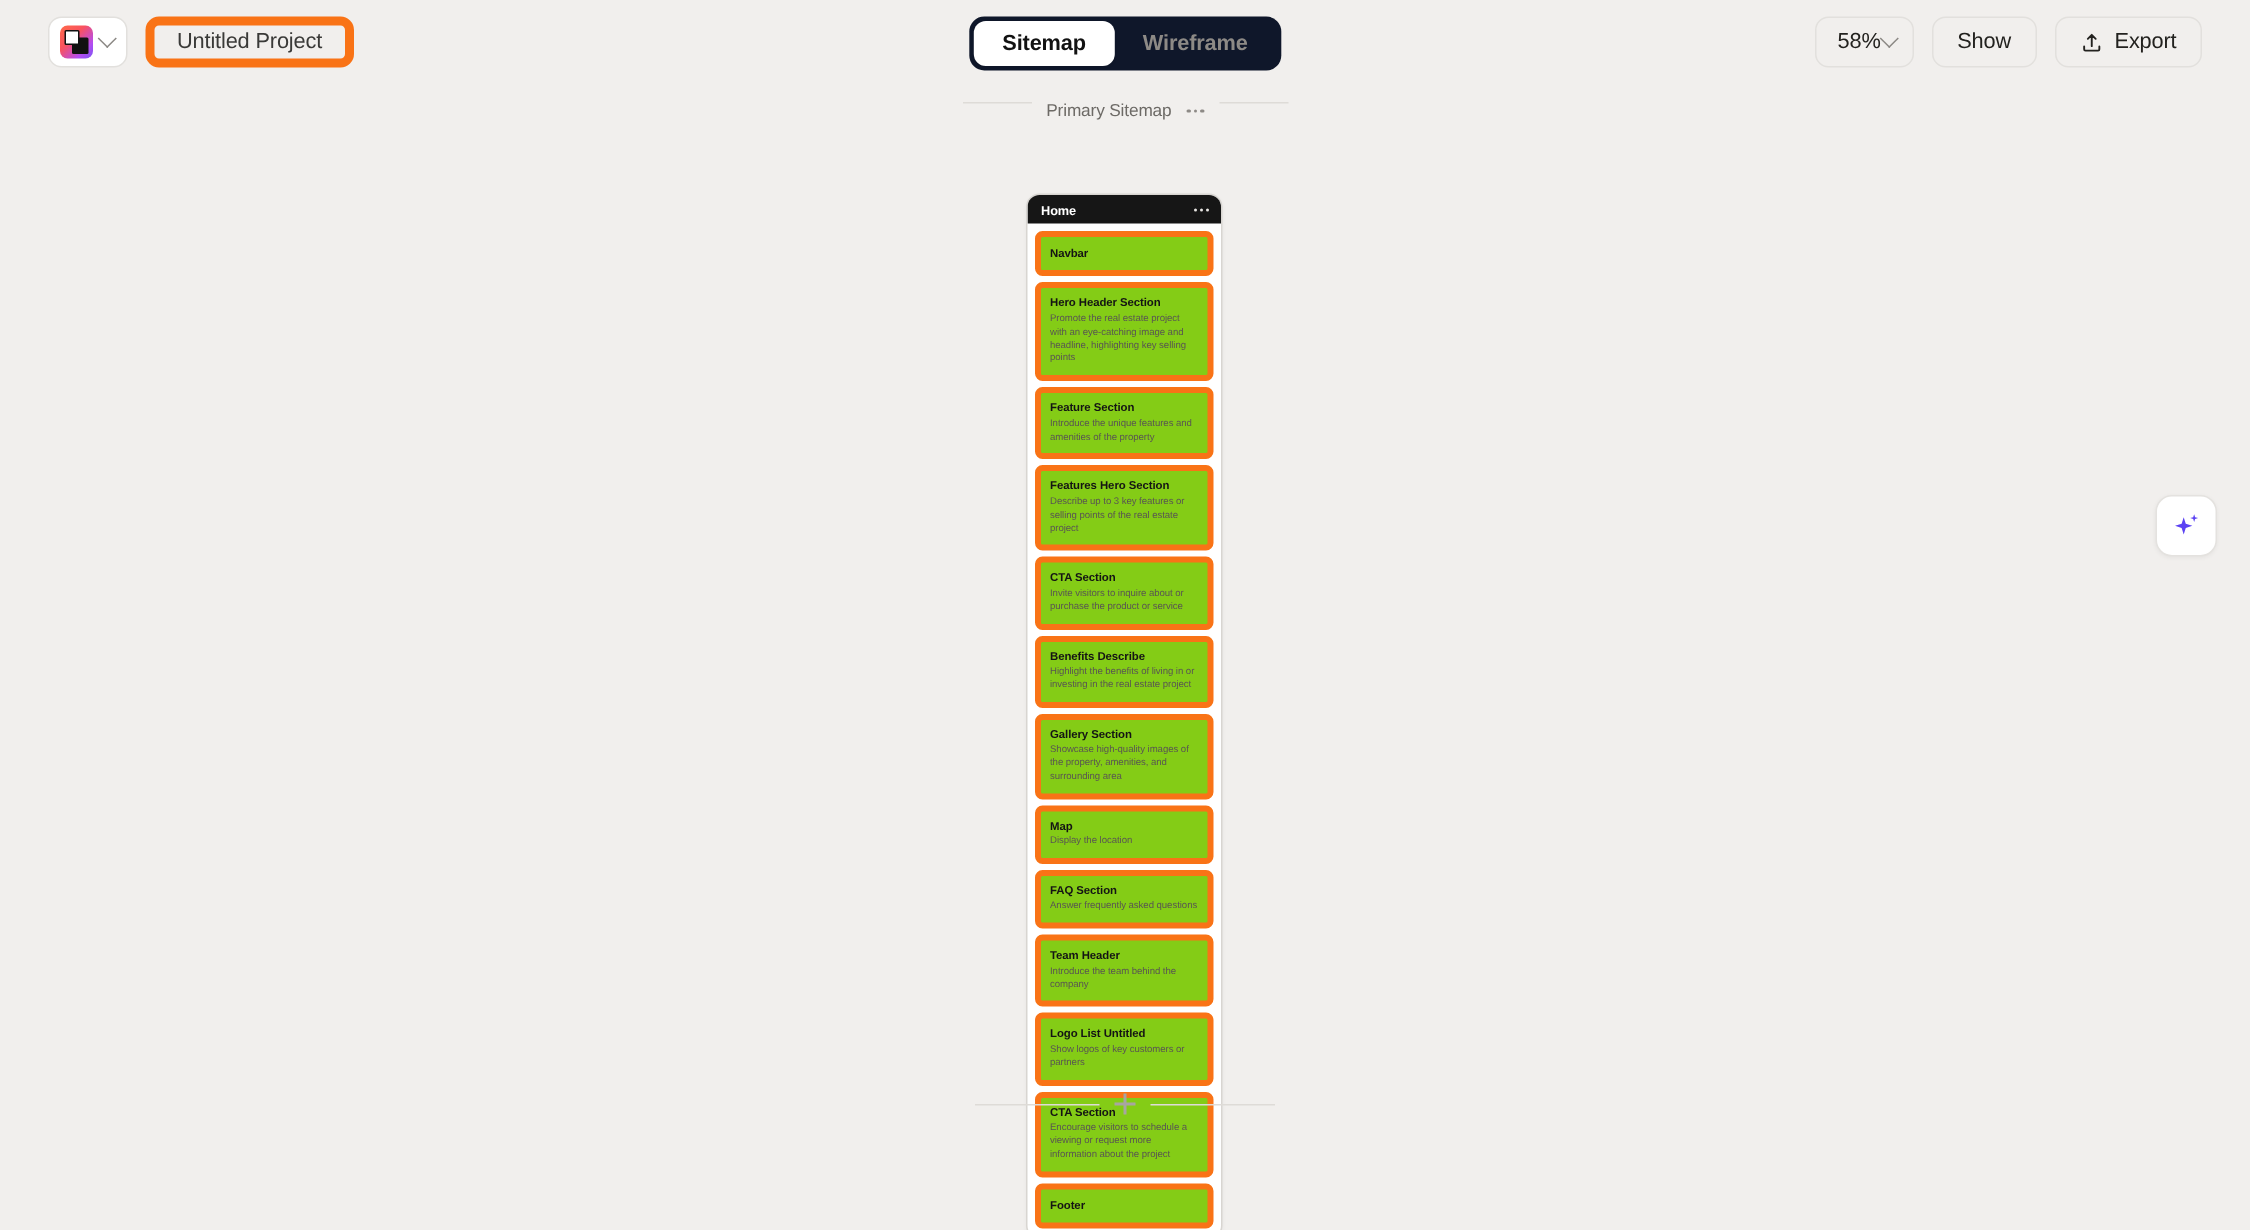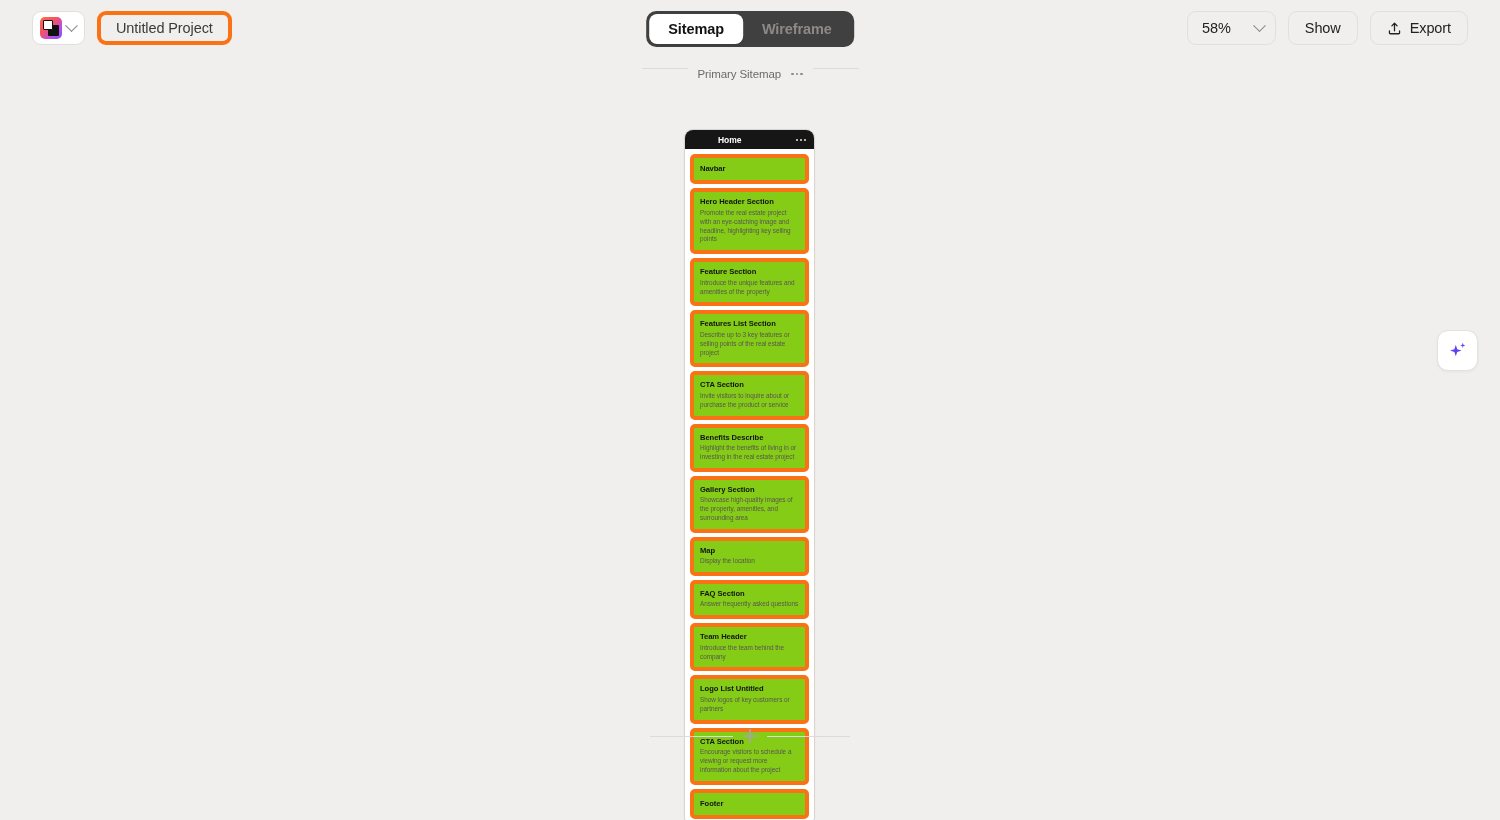--- a/index.html
+++ b/index.html
@@ -80,38 +80,38 @@
     border-bottom: 1.6px solid #8b8884;
     transform: rotate(45deg) translate(-2px, -2px);
   }
 
   .project-pill {
     display: flex;
     align-items: center;
     height: 34px;
     padding: 0 15px;
     background: transparent;
-    border: 4px solid #f97316;
+    border: 6px solid #f97316;
     border-radius: 9px;
     font-size: 14.5px;
     color: #3a3a38;
     letter-spacing: -0.1px;
     cursor: pointer;
   }
 
   
   .seg {
     position: absolute;
     left: 50%;
     transform: translateX(-50%);
     top: 11px;
     display: flex;
     align-items: flex-end;
     gap: 0;
-    background: #404040;
+    background: #0f172a;
     border-radius: 10px;
     padding: 3px;
     height: 36px;
   }
   .seg-item {
     display: flex;
     align-items: center;
     justify-content: center;
     height: 30px;
     padding: 0 19px;
@@ -147,21 +147,21 @@
     padding: 0 16px;
     background: transparent;
     border: 1px solid #e2e0dd;
     border-radius: 9px;
     font-size: 14.5px;
     color: #23221f;
     letter-spacing: -0.1px;
     cursor: pointer;
     white-space: nowrap;
   }
-  .tbtn.zoom { padding: 0 11px 0 14px; gap: 24px; }
+  .tbtn.zoom { padding: 0 11px 0 14px; gap: 1px; }
 
   .upload-icon { display:block; width: 15px; height: 15px; }
 
   
   .canvas {
     position: absolute;
     top: 57px; left: 0;
     width: 1500px;
     height: 763px;
   }
@@ -221,21 +221,20 @@
     justify-content: space-between;
     background: #161616;
     height: 19px;
     padding: 0 8px 0 9px;
   }
   .page-card-title {
     font-size: 8.5px;
     font-weight: 700;
     color: #ffffff;
     letter-spacing: -0.05px;
-    margin-left: 24px;
   }
   .page-card-header .dots i { background: #e8e6e3; width: 2px; height: 2px; }
 
   .page-card-body {
     padding: 5px 5px 6px 5px;
     display: flex;
     flex-direction: column;
     gap: 4px;
   }
 
@@ -381,21 +380,21 @@
         </div>
         <div class="section-card">
           <div class="section-title">Hero Header Section</div>
           <div class="section-desc">Promote the real estate project with an eye-catching image and headline, highlighting key selling points</div>
         </div>
         <div class="section-card">
           <div class="section-title">Feature Section</div>
           <div class="section-desc">Introduce the unique features and amenities of the property</div>
         </div>
         <div class="section-card">
-          <div class="section-title">Features List Section</div>
+          <div class="section-title">Features Hero Section</div>
           <div class="section-desc">Describe up to 3 key features or selling points of the real estate project</div>
         </div>
         <div class="section-card">
           <div class="section-title">CTA Section</div>
           <div class="section-desc">Invite visitors to inquire about or purchase the product or service</div>
         </div>
         <div class="section-card">
           <div class="section-title">Benefits Describe</div>
           <div class="section-desc">Highlight the benefits of living in or investing in the real estate project</div>
         </div>

